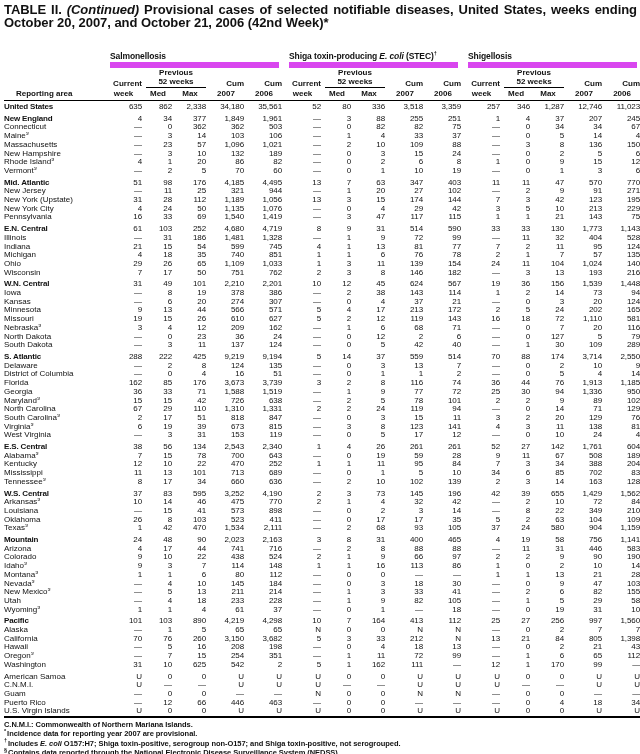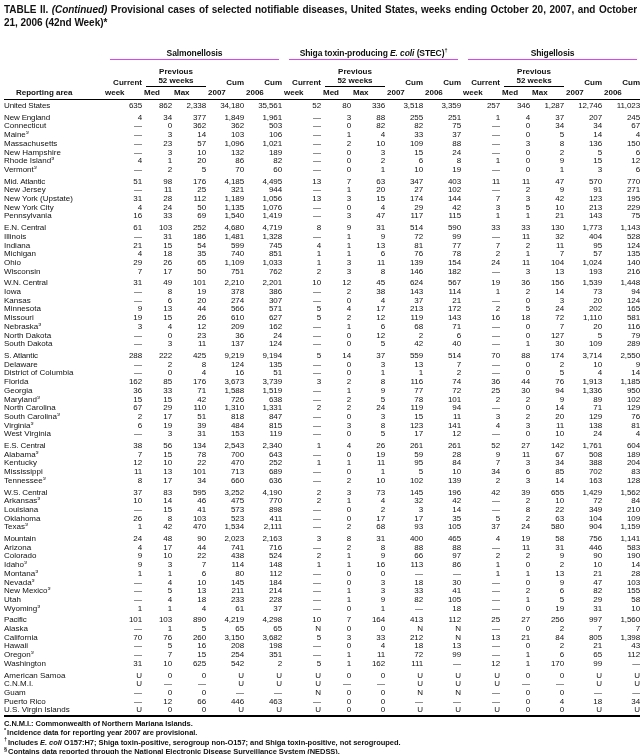--- a/index.html
+++ b/index.html
@@ -4,45 +4,45 @@
 <style>
   html, body { margin: 0; padding: 0; background: #ffffff; }
   body {
     width: 640px; height: 754px; overflow: hidden;
     font-family: "Liberation Sans", "DejaVu Sans", sans-serif;
     color: #111; -webkit-font-smoothing: antialiased;
   }
   .page { padding: 4px 3px 0 4px; }
 
   .title {
-    font-size: 10px; font-weight: bold; line-height: 12.5px;
-    text-align: justify; letter-spacing: -0.05px; margin-bottom: 12px;
+    font-size: 13px; font-weight: bold; line-height: 12.5px;
+    text-align: justify; letter-spacing: -0.05px; margin-bottom: 22px;
   }
   .title .it { font-style: italic; }
 
   table.main {
     width: 633px; border-collapse: collapse; table-layout: fixed;
     border-bottom: 2px solid #000;
   }
   thead th { padding: 0; font-weight: bold; vertical-align: bottom; }
-  .grp-title { border-bottom: 1px solid #d946ef; padding: 0 0 1px 0; margin: 7px 5px;
-               text-align: center; font-size: 8.5px; white-space: nowrap; letter-spacing: -0.1px; }
+  .grp-title { border-bottom: 6px solid #d946ef; padding: 0 0 1px 0; margin: 0 5px;
+               text-align: left; font-size: 8.5px; white-space: nowrap; letter-spacing: -0.1px; }
   .grp-title i { font-style: italic; }
   th.h2 { font-size: 8px; text-align: right; padding-right: 2px; padding-top: 2px; white-space: nowrap; }
   .prev-block { margin: 0 2px; text-align: center; font-size: 8px; line-height: 9px;
                 border-bottom: 1px solid #000; padding-bottom: 1px; white-space: nowrap; }
-  tr.h3 th { font-size: 8px; text-align: left; padding: 1px 2px 2px 0;
+  tr.h3 th { font-size: 8px; text-align: center; padding: 1px 2px 2px 0;
              border-bottom: 1.5px solid #000; white-space: nowrap; }
   tr.h3 th.area-h { text-align: left; padding-left: 12px; }
 
   tbody td { font-size: 8px; line-height: 8.7px; padding: 0; white-space: nowrap; }
   tbody td.num { text-align: right; padding-right: 2px; letter-spacing: -0.1px; }
   tbody td.area { text-align: left; overflow: hidden; }
   tbody tr.first-data td { padding-top: 2px; }
-  .bold { font-weight: normal; letter-spacing: -0.15px; margin-top: 12px; }
+  .bold { font-weight: bold; letter-spacing: -0.15px; margin-top: 12px; }
   tr.spacer td { height: 3px; line-height: 3px; font-size: 1px; }
   sup { font-size: 5.5px; vertical-align: super; line-height: 0; }
 
   .footnotes { margin-top: 2px; font-size: 7.5px; line-height: 9.3px; letter-spacing: -0.05px; font-weight: bold; }
   .footnotes .fline { white-space: pre-wrap; }
   .footnotes sup { margin-right: 1px; }
   .footnotes .it { font-style: italic; }
 </style>
 </head>
 <body>
@@ -767,21 +767,21 @@
           <td class="num">2</td>
           <td class="num">20</td>
           <td class="num">129</td>
           <td class="num">76</td>
         </tr>
         <tr>
           <td class="area">Virginia<sup>§</sup></td>
           <td class="num">6</td>
           <td class="num">19</td>
           <td class="num">39</td>
-          <td class="num">484</td>
+          <td class="num">673</td>
           <td class="num">815</td>
           <td class="num">—</td>
           <td class="num">3</td>
           <td class="num">8</td>
           <td class="num">123</td>
           <td class="num">141</td>
           <td class="num">4</td>
           <td class="num">3</td>
           <td class="num">11</td>
           <td class="num">138</td>

